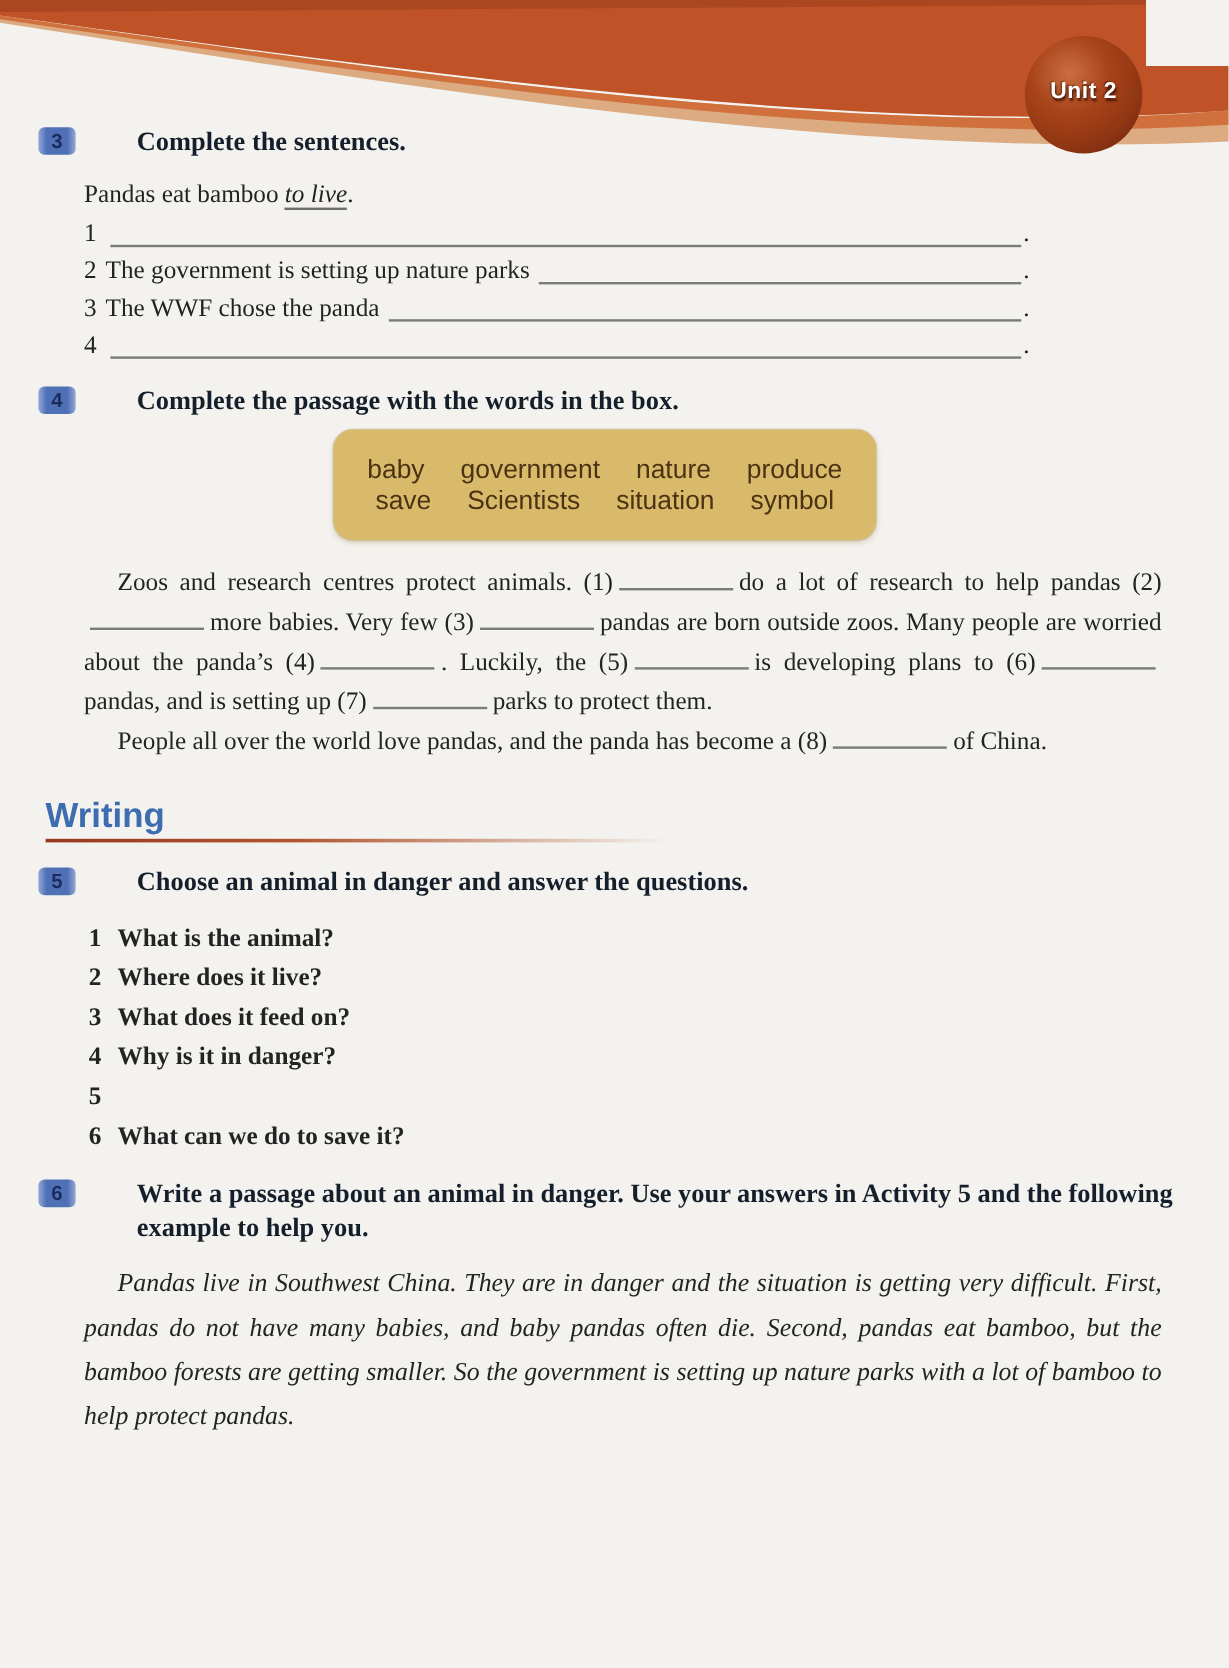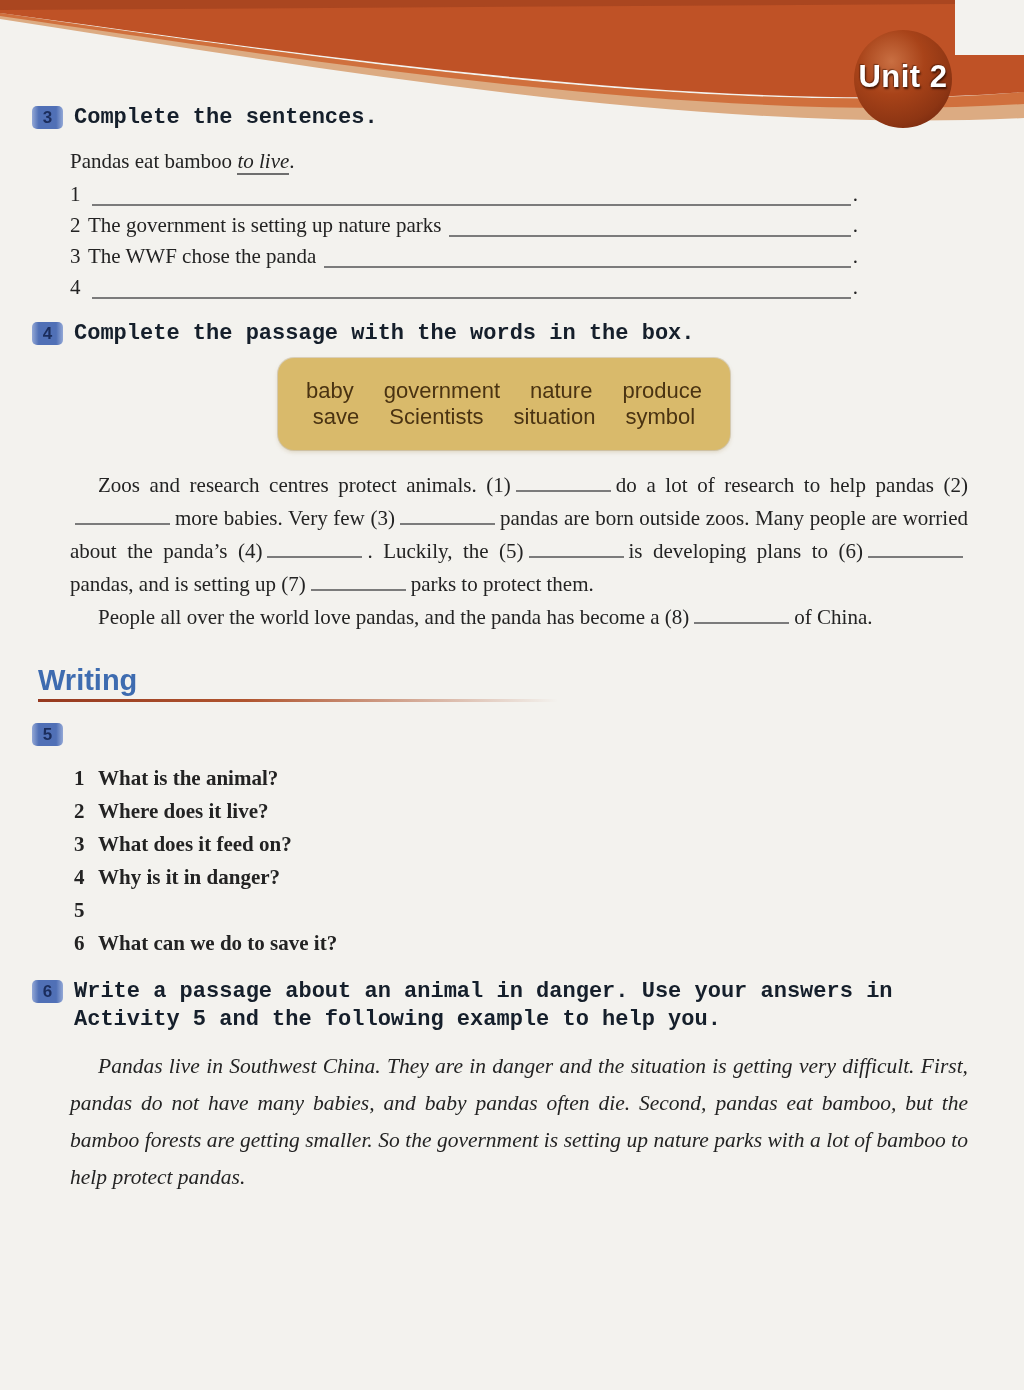--- a/index.html
+++ b/index.html
@@ -15,35 +15,35 @@
     position:relative;width:1024px;height:1390px;margin:0 auto;
     background:var(--page-bg);
     overflow:hidden;
     font-family:"Liberation Serif",serif;color:var(--body-text);
   }
   
   .header-art{position:absolute;top:0;left:0;width:1024px;height:170px;}
   .unit-badge{
     position:absolute;left:846px;top:57px;width:114px;height:40px;
     text-align:center;line-height:40px;
-    font-family:"Liberation Sans",sans-serif;font-weight:bold;font-size:31px;
+    font-family:"Liberation Sans",sans-serif;font-weight:bold;font-size:19px;
     color:#fff;text-shadow:1px 2px 2px rgba(50,15,0,.85), -1px -1px 1px rgba(50,15,0,.5);
     letter-spacing:.5px;
   }
   
   .ex-heading{display:flex;align-items:flex-start;gap:11px;margin-left:32px;margin-right:40px;}
   .badge{
     flex:0 0 auto;width:31px;height:23px;margin-top:2px;border-radius:5px;
     background:linear-gradient(90deg,#93a8d6 0%,var(--badge-blue) 22%,var(--badge-blue) 78%,#93a8d6 100%);
     color:var(--badge-num);font-family:"Liberation Sans",sans-serif;font-weight:bold;
     font-size:17px;line-height:23px;text-align:center;
   }
   .ex-title{
-    font-family:Liberation Mono, monospace;font-weight:bold;font-size:22px;
-    line-height:28px;color:var(--heading-text);max-width:892px;
+    font-family:Liberation Serif, serif;font-weight:bold;font-size:22px;
+    line-height:28px;color:var(--heading-text);max-width:892px;margin-left:40px;
   }
   
   .pad-top{padding-top:104px;}
   .example-line{margin:14px 0 2px 70px;font-size:21px;line-height:31px;font-family:Liberation Serif, serif;}
   .u-italic{font-style:italic;border-bottom:2px solid #6e6e6e;padding-bottom:0px;}
   .ex3-items{margin:2px 166px 0 70px;}
   .fill-row{display:flex;align-items:baseline;font-size:21px;line-height:31px;}
   .fill-row .num{flex:0 0 18px;}
   .fill-row .txt{flex:0 0 auto;padding-right:4px;}
   .fill-row .blank-fill{flex:1 1 auto;border-bottom:2px solid var(--blank-gray);height:18px;align-self:flex-end;margin:0 2px 4px 4px;}
@@ -171,20 +171,21 @@
     <p><span>People all over the world love pandas, and the panda has become a (8)</span><span class="blank-inline"></span><span>of China.</span></p>
   </div>
 
   <div class="writing-head">
     <span class="writing-title">Writing</span>
     <div class="writing-rule"></div>
   </div>
 
   <div class="ex-heading mt-ex5">
     <span class="badge">5</span>
+    <span class="ex-title">Choose an animal in danger and answer the questions.</span>
   </div>
 
   <div class="questions">
     <div class="q-row">
       <span class="num">1</span>
       <span>What is the animal?</span>
     </div>
     <div class="q-row">
       <span class="num">2</span>
       <span>Where does it live?</span>

